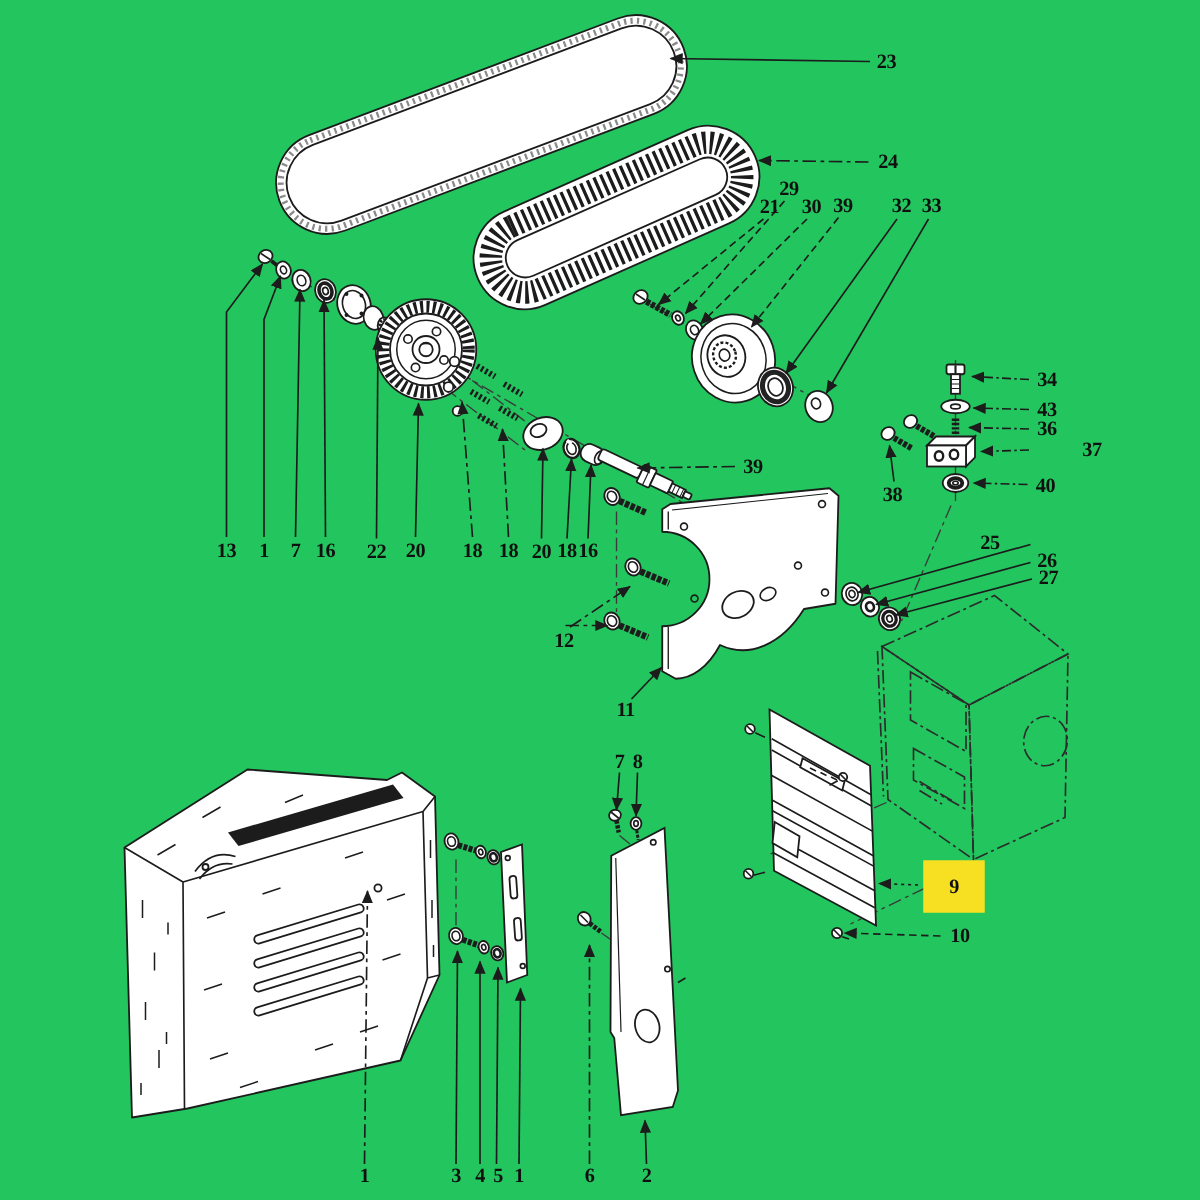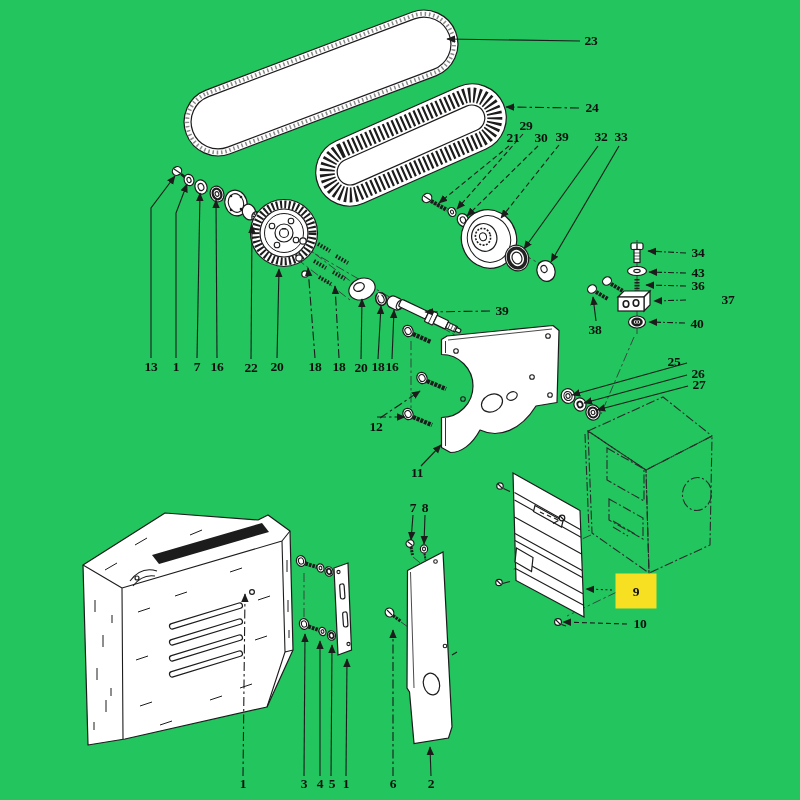--- a/index.html
+++ b/index.html
@@ -396,21 +396,21 @@
       <span class="callout" style="left: 562px; top: 137px;">39</span>
       <span class="callout" style="left: 601px; top: 137px;">32</span>
       <span class="callout" style="left: 621px; top: 137px;">33</span>
       <span class="callout" style="left: 698px; top: 253px;">34</span>
       <span class="callout" style="left: 698px; top: 273px;">43</span>
       <span class="callout" style="left: 698px; top: 286px;">36</span>
       <span class="callout" style="left: 728px; top: 300px;">37</span>
       <span class="callout" style="left: 595px; top: 330px;">38</span>
       <span class="callout" style="left: 502px; top: 311px;">39</span>
       <span class="callout" style="left: 697px; top: 324px;">40</span>
-      <span class="callout" style="left: 674px; top: 362px;">25</span>
+      <span class="callout" style="left: 660px; top: 362px;">25</span>
       <span class="callout" style="left: 698px; top: 374px;">26</span>
       <span class="callout" style="left: 699px; top: 385px;">27</span>
       <span class="callout" style="left: 151px; top: 367px;">13</span>
       <span class="callout" style="left: 176px; top: 367px;">1</span>
       <span class="callout" style="left: 197px; top: 367px;">7</span>
       <span class="callout" style="left: 217px; top: 367px;">16</span>
       <span class="callout" style="left: 251px; top: 368px;">22</span>
       <span class="callout" style="left: 277px; top: 367px;">20</span>
       <span class="callout" style="left: 315px; top: 367px;">18</span>
       <span class="callout" style="left: 339px; top: 367px;">18</span>

